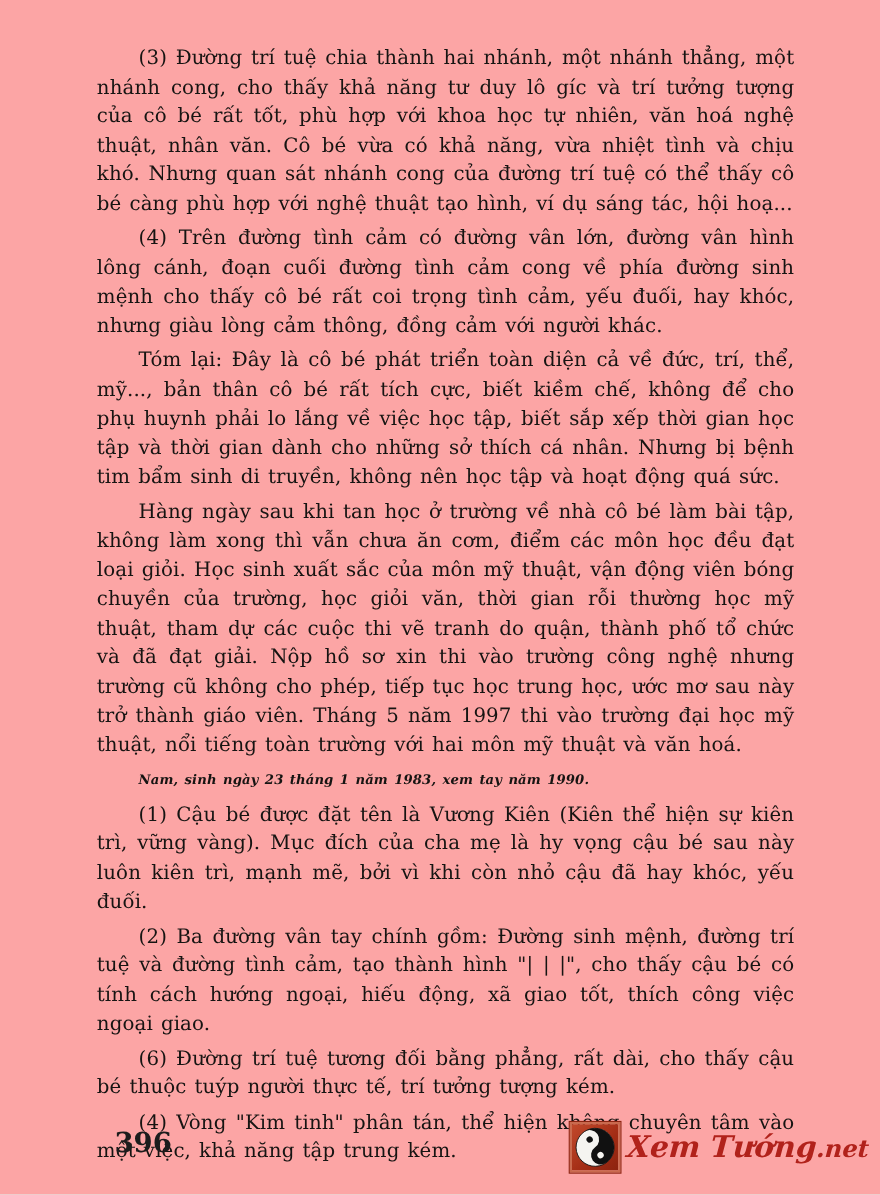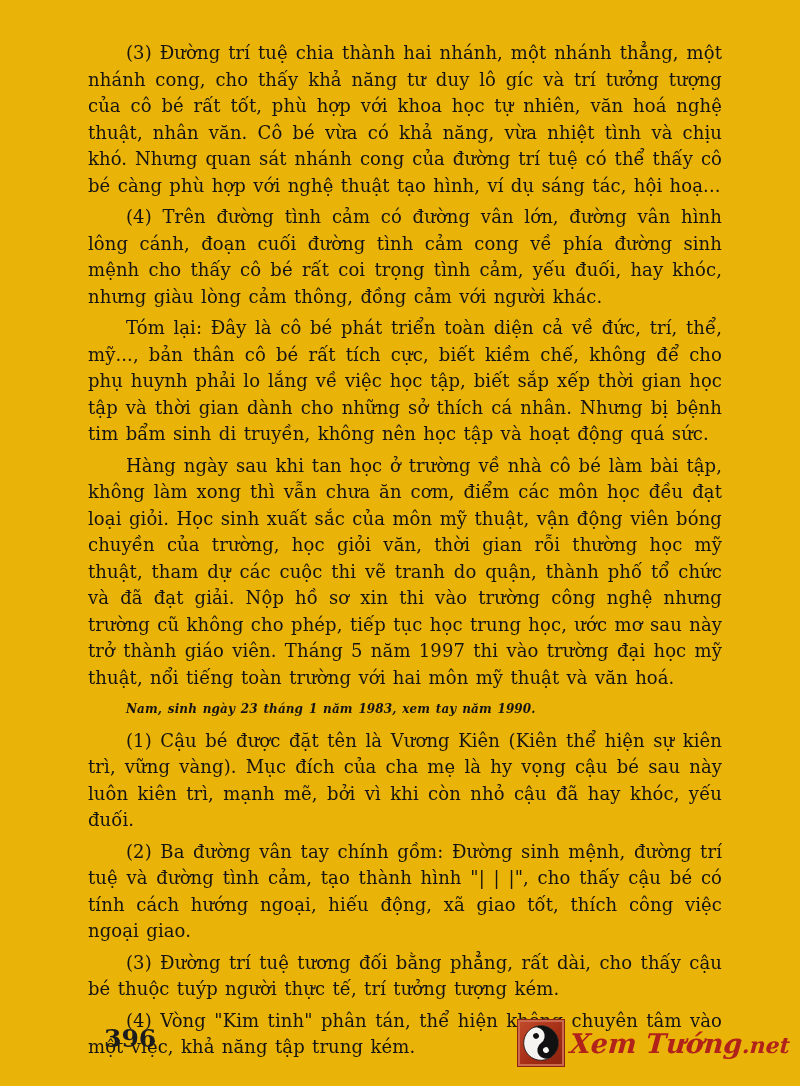--- a/index.html
+++ b/index.html
@@ -5,21 +5,21 @@
   html, body {
     margin: 0;
     padding: 0;
     background: #e8e8e8;
   }
   .page {
     position: relative;
     width: 800px;
     height: 1086px;
     margin: 0 auto;
-    background: #eab308;
+    background: #fca5a5;
     overflow: hidden;
     font-family: "DejaVu Serif", "Liberation Serif", serif;
     color: #161412;
   }
   .content {
     position: absolute;
     top: 40px;
     left: 88px;
     width: 634px;
   }
@@ -97,21 +97,21 @@
 <div class="page">
 
   <div class="content">
     <p>(3) Đường trí tuệ chia thành hai nhánh, một nhánh thẳng, một nhánh cong, cho thấy khả năng tư duy lô gíc và trí tưởng tượng của cô bé rất tốt, phù hợp với khoa học tự nhiên, văn hoá nghệ thuật, nhân văn. Cô bé vừa có khả năng, vừa nhiệt tình và chịu khó. Nhưng quan sát nhánh cong của đường trí tuệ có thể thấy cô bé càng phù hợp với nghệ thuật tạo hình, ví dụ sáng tác, hội hoạ...</p>
     <p>(4) Trên đường tình cảm có đường vân lớn, đường vân hình lông cánh, đoạn cuối đường tình cảm cong về phía đường sinh mệnh cho thấy cô bé rất coi trọng tình cảm, yếu đuối, hay khóc, nhưng giàu lòng cảm thông, đồng cảm với người khác.</p>
     <p>Tóm lại: Đây là cô bé phát triển toàn diện cả về đức, trí, thể, mỹ..., bản thân cô bé rất tích cực, biết kiềm chế, không để cho phụ huynh phải lo lắng về việc học tập, biết sắp xếp thời gian học tập và thời gian dành cho những sở thích cá nhân. Nhưng bị bệnh tim bẩm sinh di truyền, không nên học tập và hoạt động quá sức.</p>
     <p>Hàng ngày sau khi tan học ở trường về nhà cô bé làm bài tập, không làm xong thì vẫn chưa ăn cơm, điểm các môn học đều đạt loại giỏi. Học sinh xuất sắc của môn mỹ thuật, vận động viên bóng chuyền của trường, học giỏi văn, thời gian rỗi thường học mỹ thuật, tham dự các cuộc thi vẽ tranh do quận, thành phố tổ chức và đã đạt giải. Nộp hồ sơ xin thi vào trường công nghệ nhưng trường cũ không cho phép, tiếp tục học trung học, ước mơ sau này trở thành giáo viên. Tháng 5 năm 1997 thi vào trường đại học mỹ thuật, nổi tiếng toàn trường với hai môn mỹ thuật và văn hoá.</p>
     <p class="heading">Nam, sinh ngày 23 tháng 1 năm 1983, xem tay năm 1990.</p>
     <p>(1) Cậu bé được đặt tên là Vương Kiên (Kiên thể hiện sự kiên trì, vững vàng). Mục đích của cha mẹ là hy vọng cậu bé sau này luôn kiên trì, mạnh mẽ, bởi vì khi còn nhỏ cậu đã hay khóc, yếu đuối.</p>
     <p>(2) Ba đường vân tay chính gồm: Đường sinh mệnh, đường trí tuệ và đường tình cảm, tạo thành hình "| | |", cho thấy cậu bé có tính cách hướng ngoại, hiếu động, xã giao tốt, thích công việc ngoại giao.</p>
-    <p>(3) Đường trí tuệ tương đối bằng phẳng, rất dài, cho thấy cậu bé thuộc tuýp người thực tế, trí tưởng tượng kém.</p>
+    <p>(6) Đường trí tuệ tương đối bằng phẳng, rất dài, cho thấy cậu bé thuộc tuýp người thực tế, trí tưởng tượng kém.</p>
     <p>(4) Vòng "Kim tinh" phân tán, thể hiện không chuyên tâm vào một việc, khả năng tập trung kém.</p>
   </div>
 
   <div class="footer">
     <div class="page-number">396</div>
 
     <div class="logo">
       <div class="logo-icon-frame">
         <svg width="36" height="36" viewBox="0 0 100 100" aria-hidden="true">
           <circle cx="50" cy="50" r="48" fill="#f5f4f0" stroke="#111" stroke-width="2"></circle>

